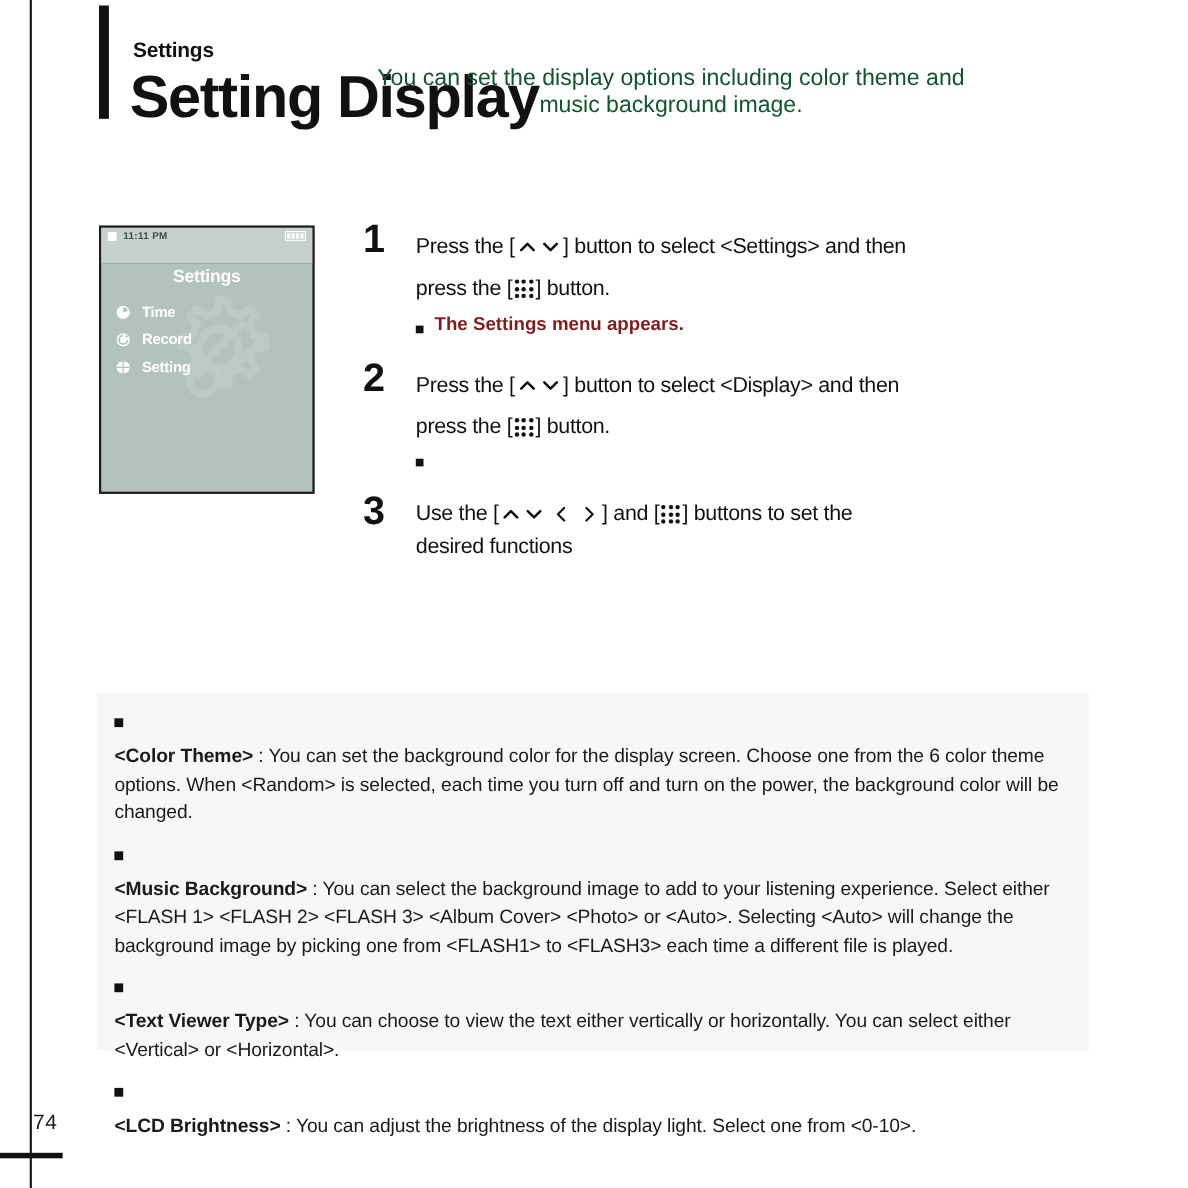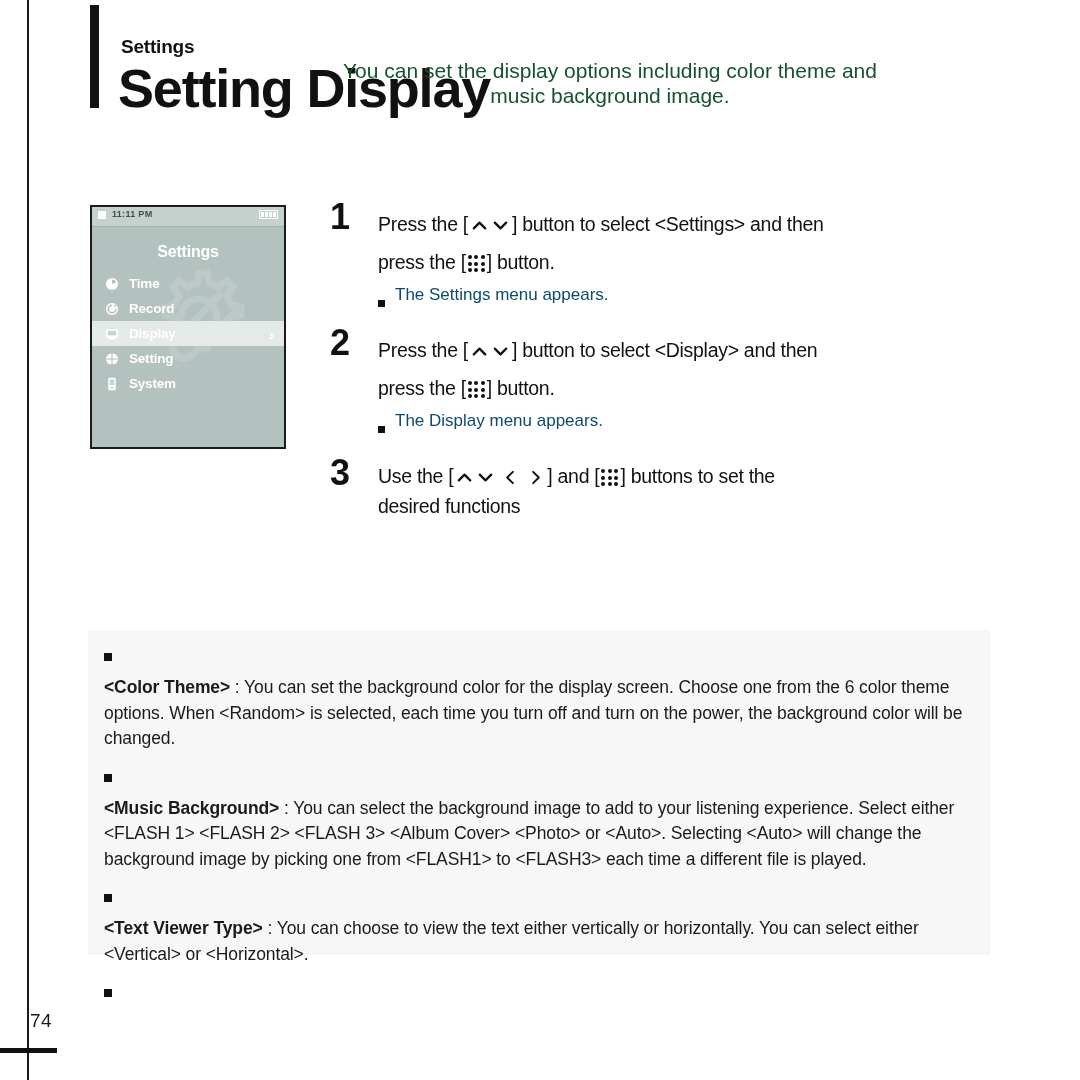--- a/index.html
+++ b/index.html
@@ -97,21 +97,21 @@
     height: 244px;
     border: 2px solid #1c1c1c;
     background: #b4c2bf;
     box-sizing: border-box;
     overflow: hidden;
   }
   .device-statusbar {
     position: absolute;
     left: 0; top: 0;
     width: 100%;
-    height: 20px;
+    height: 33px;
     background: #c6d0cd;
     border-bottom: 1px solid #9fb0ac;
     box-sizing: border-box;
   }
   .dev-stop-icon {
     position: absolute;
     left: 6px; top: 4px;
     width: 8px; height: 8px;
     background: #ffffff;
   }
@@ -222,25 +222,25 @@
   .step-text {
     font-size: 19.5px;
     font-weight: normal;
     line-height: 38px;
     color: #111111;
     letter-spacing: -.3px;
   }
   .step-note {
     margin-top: 2px;
     font-size: 17px;
-    font-weight: normal;
-    color: #0c4a6e;
+    font-weight: bold;
+    color: #7f1d1d;
     line-height: 24px;
     display: flex;
-    align-items: flex-end;
+    align-items: center;
     gap: 10px;
   }
   .sq {
     display: inline-block;
     width: 7px; height: 7px;
     background: #111111;
     margin-top: 8px;
     flex: 0 0 auto;
   }
 
@@ -358,54 +358,33 @@
       <span class="ico">
         <svg width="14" height="14" viewBox="0 0 14 14">
             <circle cx="7" cy="7" r="6" fill="#ffffff"></circle>
             <path d="M7 3.2 a3.8 3.8 0 1 0 3.8 3.8" fill="none" stroke="#b4c2bf" stroke-width="1.6"></path>
             <path d="M9.6 2.2 L11.6 4.0 L9.0 5.0 Z" fill="#b4c2bf"></path>
           </svg>
       </span>
       <span class="lbl">Record</span>
     </div>
 
-    <div class="dev-row selected">
-      <span class="ico">
-        <svg width="14" height="14" viewBox="0 0 14 14">
-            <rect x="1" y="2" width="12" height="9" rx="1" fill="#ffffff"></rect>
-            <rect x="2.8" y="3.8" width="8.4" height="4.6" fill="#c9d5d2"></rect>
-            <rect x="4" y="11" width="6" height="1.4" fill="#ffffff"></rect>
-          </svg>
-      </span>
-      <span class="lbl">Display</span>
-      <span class="arrow">›</span>
-    </div>
 
     <div class="dev-row">
       <span class="ico">
         <svg width="14" height="14" viewBox="0 0 14 14">
             <circle cx="7" cy="7" r="6" fill="#ffffff"></circle>
             <path d="M7 1 a9 6 0 0 0 0 12 a9 6 0 0 0 0 -12" fill="none" stroke="#b4c2bf" stroke-width="1.1"></path>
             <path d="M1.4 7 L12.6 7" stroke="#b4c2bf" stroke-width="1.1"></path>
             <path d="M7 1 L7 13" stroke="#b4c2bf" stroke-width="1.1"></path>
           </svg>
       </span>
       <span class="lbl">Setting</span>
     </div>
 
-    <div class="dev-row">
-      <span class="ico">
-        <svg width="14" height="14" viewBox="0 0 14 14">
-            <rect x="3.2" y="0.8" width="7.6" height="12.4" rx="1.2" fill="#ffffff"></rect>
-            <rect x="4.6" y="2.4" width="4.8" height="5.6" fill="#c9d5d2"></rect>
-            <circle cx="7" cy="10.7" r="1.3" fill="#c9d5d2"></circle>
-          </svg>
-      </span>
-      <span class="lbl">System</span>
-    </div>
 
   </div>
 </div>
 
 <div class="steps">
 
   <div class="step" style="margin-bottom:24px;">
     <div class="step-num">1</div>
     <div class="step-body">
       <div class="step-text">
@@ -455,21 +434,20 @@
             <i></i>
             <i></i>
             <i></i>
             <i></i>
             <i></i>
             <i></i>
           </span><span>] button.</span>
       </div>
       <div class="step-note">
         <span class="sq"></span>
-        <span>The Display menu appears.</span>
       </div>
     </div>
   </div>
 
   <div class="step">
     <div class="step-num">3</div>
     <div class="step-body">
       <div class="step-text" style="line-height:30px;">
         <span>Use the [</span><span class="key">
             <svg class="chev" viewBox="0 0 20 20">
@@ -521,18 +499,21 @@
 
   <div class="note">
     <span class="sq2"></span>
     <div class="txt">
       <b>&lt;Text Viewer Type&gt;</b><span> : You can choose to view the text either vertically or horizontally. You can select either &lt;Vertical&gt; or &lt;Horizontal&gt;.</span>
     </div>
   </div>
 
   <div class="note">
     <span class="sq2"></span>
+    <div class="txt">
+      <b>&lt;LCD Brightness&gt;</b><span> : You can adjust the brightness of the display light. Select one from &lt;0-10&gt;.</span>
+    </div>
   </div>
 
 </div>
 
 <div class="page-number">74</div>
 <div class="page-bottom-rule"></div>
 
 </body></html>

